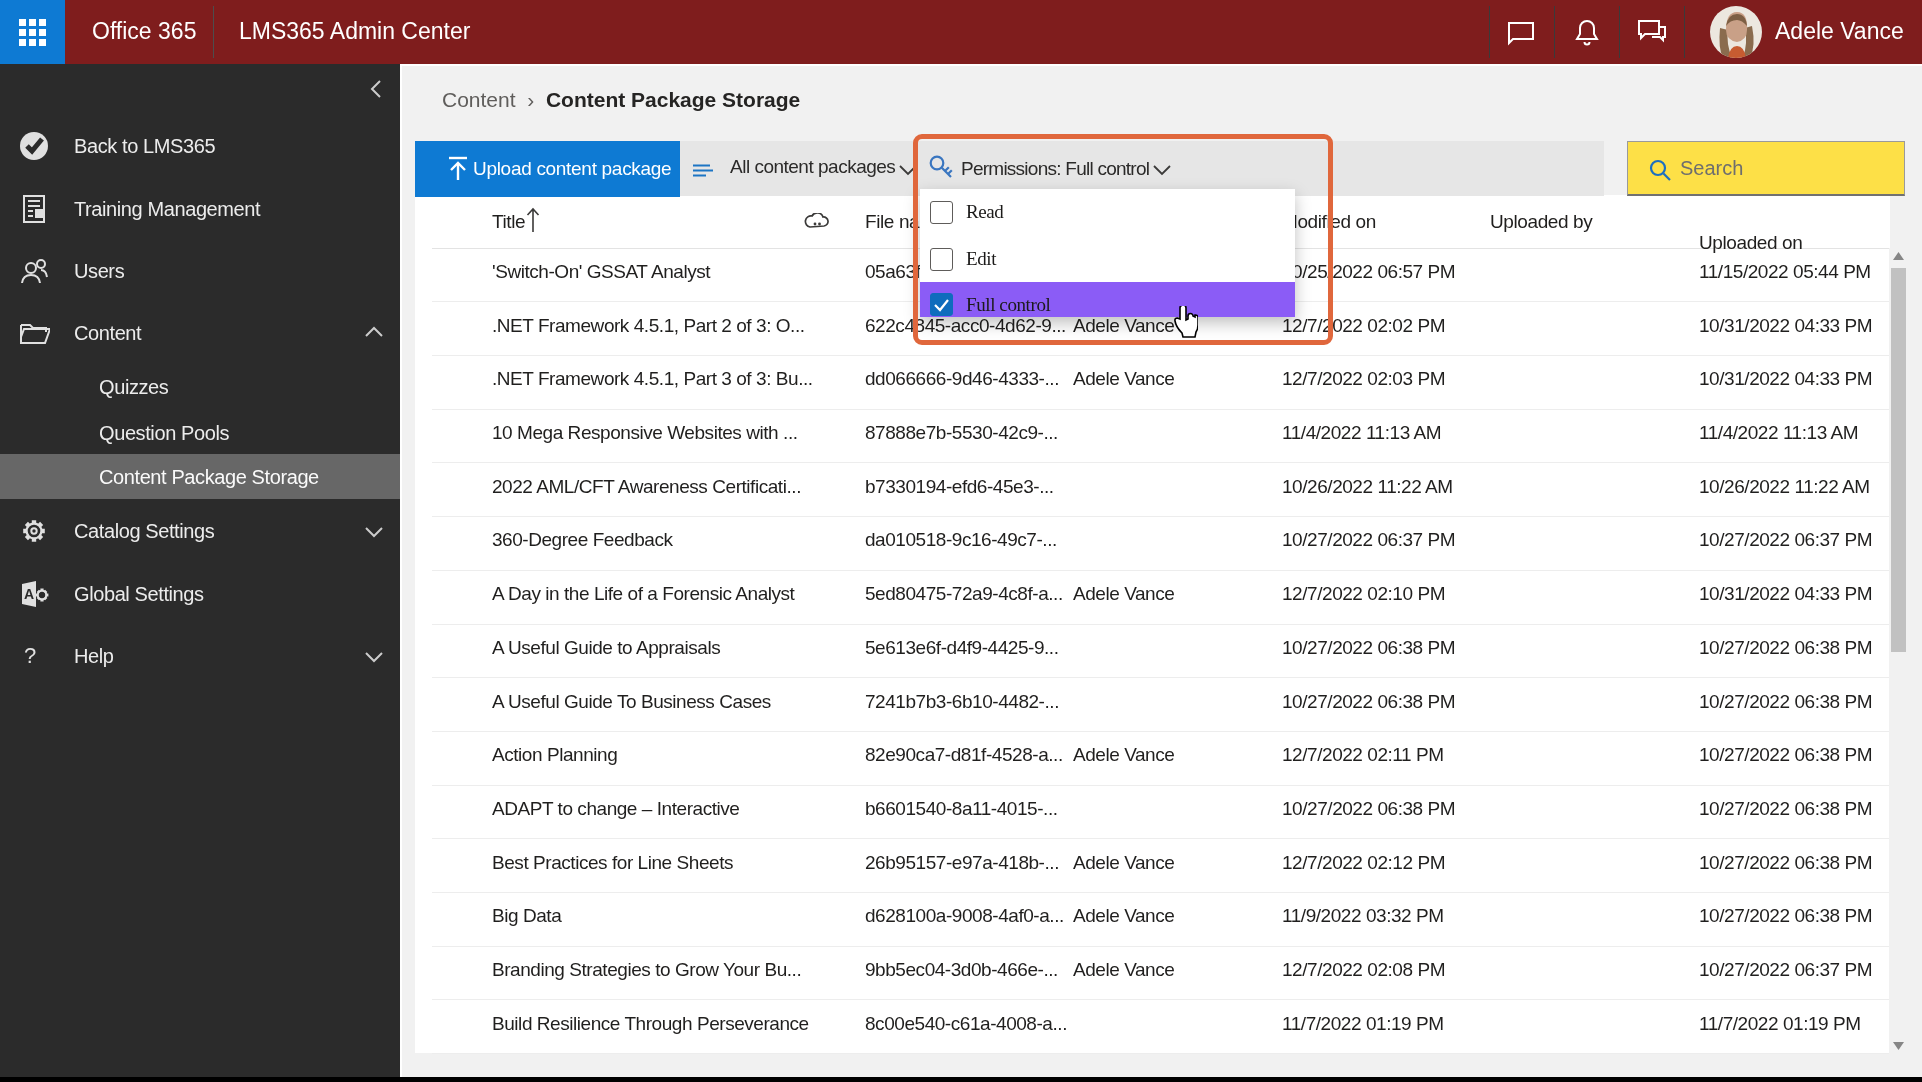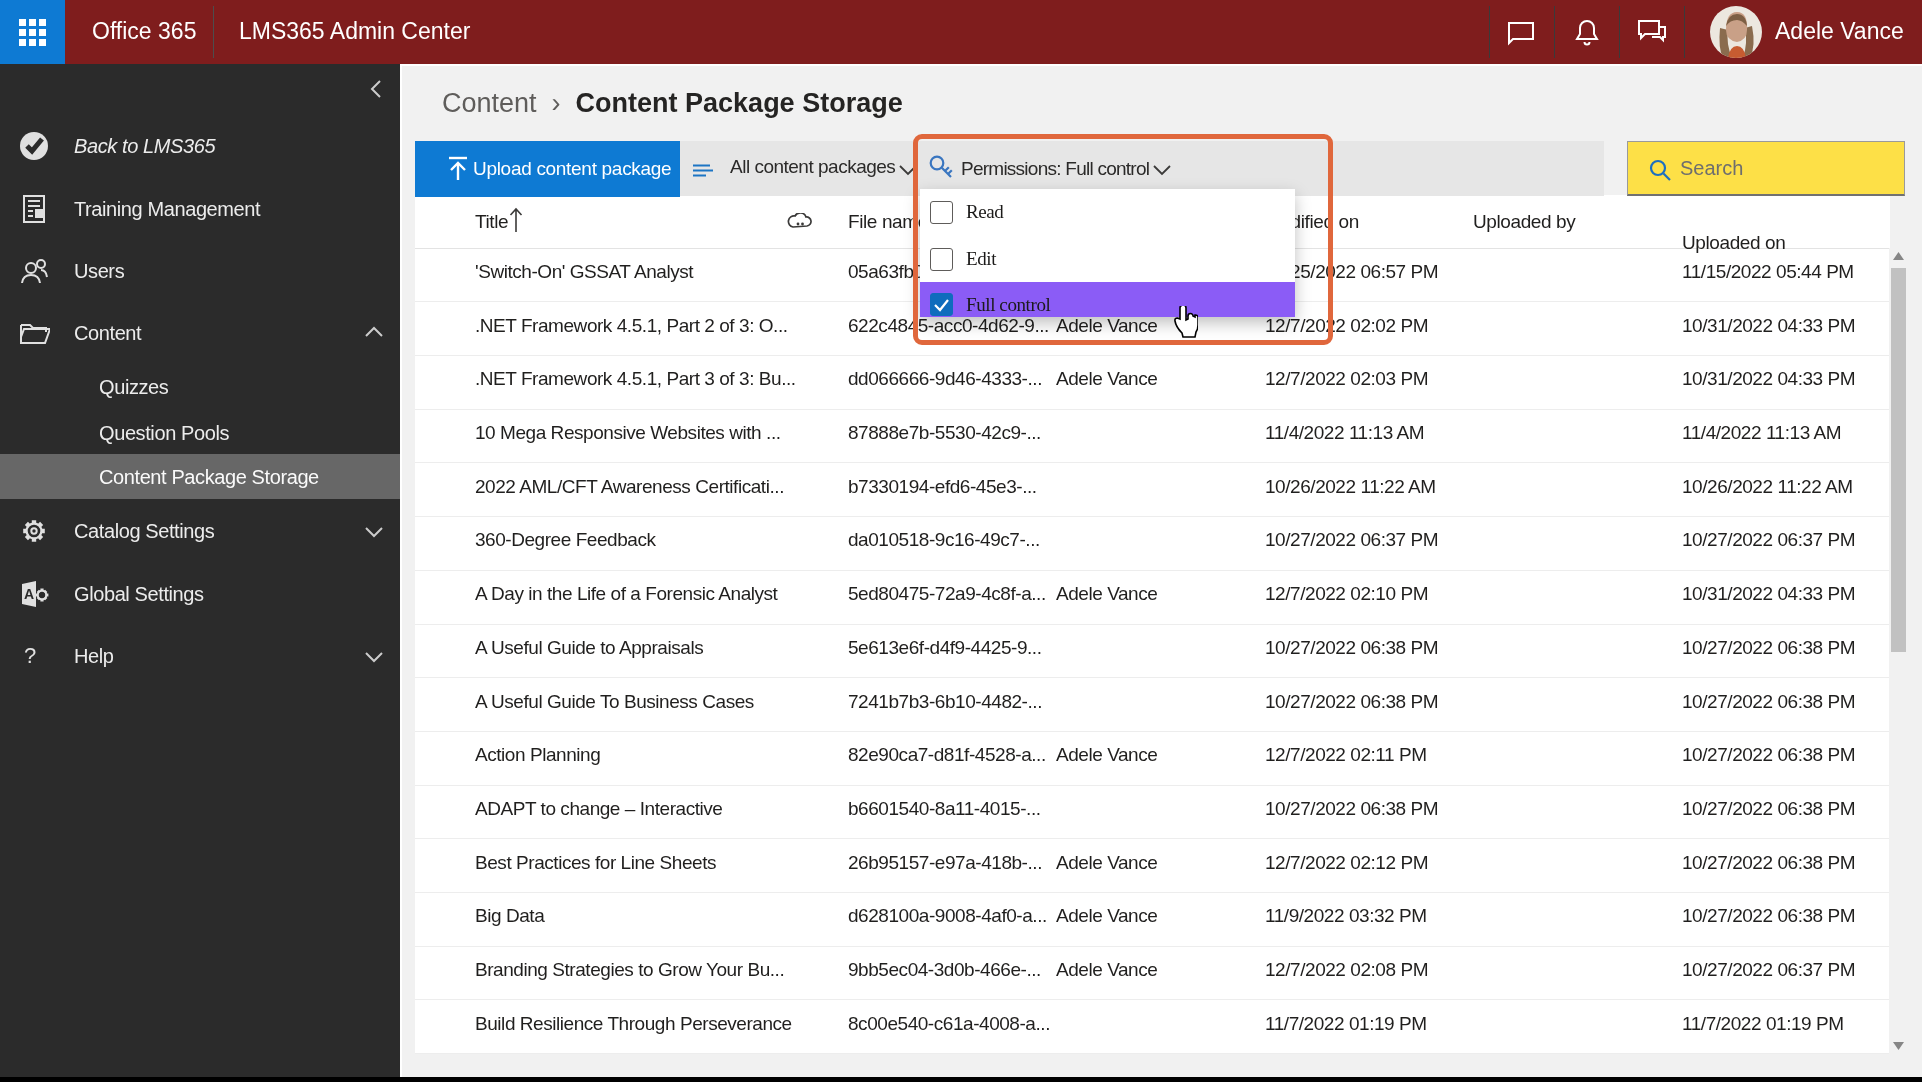--- a/index.html
+++ b/index.html
@@ -22,34 +22,34 @@
   .sb-text { position:absolute; left:74px; top:50%; transform:translateY(-50%); white-space:nowrap; }
   .sb-sub { position:absolute; left:99px; top:50%; transform:translateY(-50%); white-space:nowrap; }
   .sb-icon { position:absolute; left:18px; top:50%; transform:translateY(-50%); width:32px; height:32px; }
   .sb-chev { position:absolute; left:363px; top:50%; transform:translateY(-50%); }
   #sb-selected { position:absolute; left:0; top:390px; width:400px; height:45px; background:#676767; color:#fafafa; }
 
   
   #main { position:absolute; left:400px; top:64px; width:1522px; height:1013px; background:#f1f1f1; }
   #wline1 { position:absolute; left:400px; top:64px; width:2px; height:1013px; background:#fff; }
   #wline2 { position:absolute; left:400px; top:64px; width:1522px; height:2px; background:#fff; }
-  #crumb { position:absolute; left:42px; top:24px; font-size:27px; color:#5f5d5b; }
+  #crumb { position:absolute; left:42px; top:24px; font-size:21px; color:#5f5d5b; }
   #crumb b { color:#252423; font-weight:700; }
   #whitebox { position:absolute; left:15px; top:131px; width:1475px; height:858px; background:#fff; }
   #grayband { position:absolute; left:280px; top:77px; width:924px; height:55px; background:#e6e6e6; }
   #bluebtn { position:absolute; left:15px; top:77px; width:265px; height:56px; background:#0e7ad3; color:#fff; font-size:19px; white-space:nowrap; }
   #bluebtn span { position:absolute; left:58px; top:17px; letter-spacing:-0.3px; }
   #bluebtn svg { position:absolute; left:30px; top:14px; }
   .tool-text { position:absolute; top:92px; font-size:19px; color:#2b2a29; letter-spacing:-0.5px; }
   #searchbox { position:absolute; left:1227px; top:77px; width:278px; height:55px; background:#fde047; border:1px solid #9a9a9a; border-bottom:2px solid #717171; }
   #searchbox span { position:absolute; left:52px; top:15px; font-size:20px; color:#6e6e6e; }
   #searchbox svg { position:absolute; left:20px; top:16px; }
 
   
-  #table { position:absolute; left:15px; top:131px; width:1475px; }
+  #table { position:absolute; left:32px; top:131px; width:1475px; }
   .hdr { position:absolute; top:16px; font-size:19px; color:#201f1e; white-space:nowrap; letter-spacing:-0.4px; }
   .row { position:relative; width:1475px; height:53.7px; border-bottom:1px solid #ededed; font-size:19px; color:#201f1e; }
   .row div { position:absolute; top:calc(50% - 3px); transform:translateY(-50%); white-space:nowrap; letter-spacing:-0.45px; }
   .c1 { left:60px; } .c2 { left:433px; } .c3 { left:641px; } .c4 { left:850px; } .c5 { left:1267px; }
 
   
   #sbar { position:absolute; left:1489px; top:184px; width:19px; height:806px; background:#f1f1f1; }
   #sbar .thumb { position:absolute; left:2px; top:20px; width:15px; height:384px; background:#c1c1c1; }
 
   
@@ -119,21 +119,21 @@
     </svg>
   </div>
   <div class="tb-text" style="left:1775px;">Adele Vance</div>
 </div>
 
 <div id="sidebar">
   <svg style="position:absolute; left:366px; top:14px;" width="22" height="22" viewBox="0 0 22 22" fill="none" stroke="#cccccc" stroke-width="2">
       <path d="M14 3 L6 11 L14 19"></path>
     </svg>
 
-  <div class="sb-item" style="top:51px; height:62px;font-style:italic;">
+  <div class="sb-item" style="top:51px; height:62px;">
     <svg class="sb-icon" viewBox="0 0 32 32">
         <circle cx="16" cy="16" r="14" fill="#e0e0e0"></circle>
         <path d="M9 16 L14 21 L24 9" stroke="#2b2b2b" stroke-width="5" fill="none"></path>
       </svg>
     <div class="sb-text">Back to LMS365</div>
   </div>
   <div class="sb-item" style="top:114px; height:62px;">
     <svg class="sb-icon" viewBox="0 0 32 32" fill="none" stroke="#e0e0e0" stroke-width="2">
       <rect x="6" y="3" width="20" height="26"></rect>
       <path d="M10 8 h12 M10 13 h12 M10 18 h5 M10 23 h5"></path>

